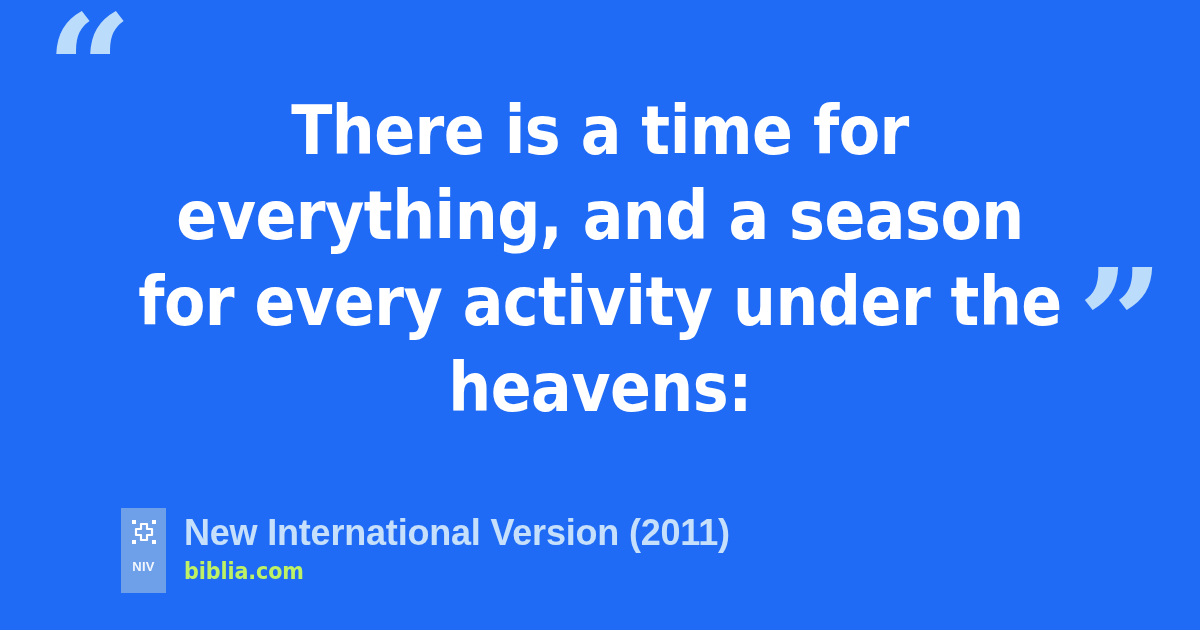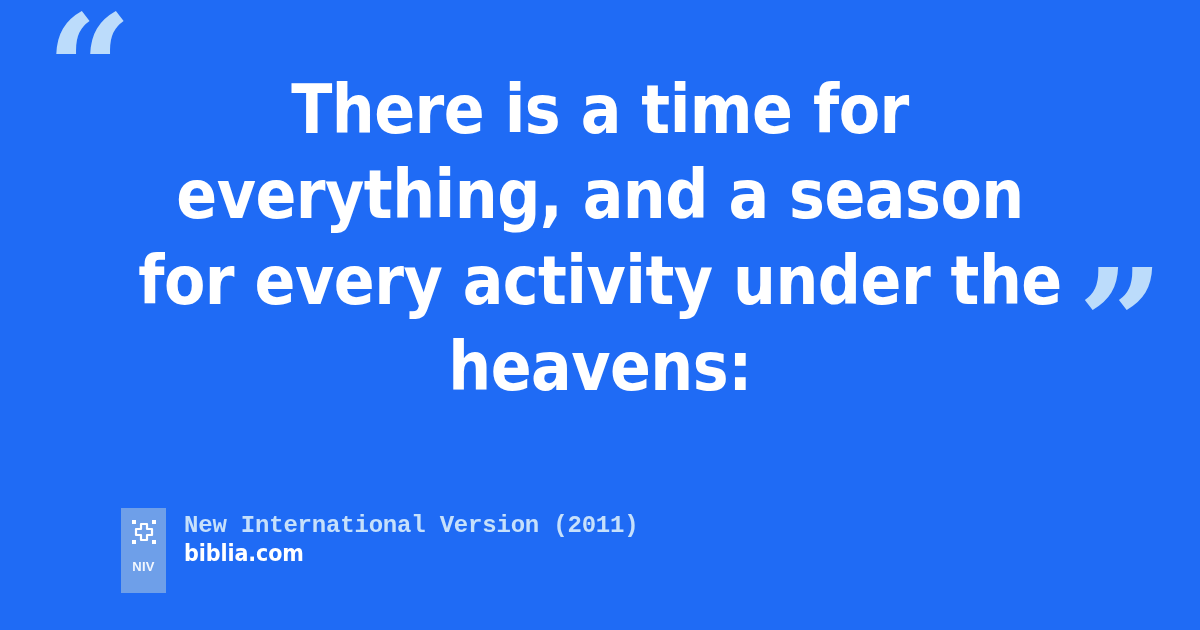--- a/index.html
+++ b/index.html
@@ -40,21 +40,21 @@
   }
   #quote-close {
     right: 40px;
     top: 248px;
   }
 
   
   #quote-text-block {
     position: absolute;
     left: 130px;
-    top: 44px;
+    top: 65px;
     width: 940px;
     height: 390px;
     display: flex;
     align-items: center;
   }
   #quote-text {
     margin: 0;
     width: 100%;
     text-align: center;
     color: #ffffff;
@@ -103,30 +103,31 @@
   }
 
   #attribution-text {
     margin-left: 18px;
     padding-top: 4px;
     display: flex;
     flex-direction: column;
   }
   #version-name {
     color: #c6e0fb;
-    font-family: Liberation Mono, monospace;
+    font-family: Liberation Sans, sans-serif;
     font-weight: 700;
-    font-size: 24px;
+    font-size: 36px;
     line-height: 1.15;
     letter-spacing: -0.2px;
     font-stretch: condensed;
     white-space: nowrap;
   }
   #site-name {
-    color: #ffffff;
+    margin-top: 5px;
+    color: #bef264;
     font-family: "DejaVu Sans Condensed", "Liberation Sans Narrow", "Liberation Sans", sans-serif;
     font-weight: 700;
     font-size: 23px;
     line-height: 1.15;
     letter-spacing: -0.1px;
     font-stretch: condensed;
     white-space: nowrap;
   }
 </style>
 </head>

